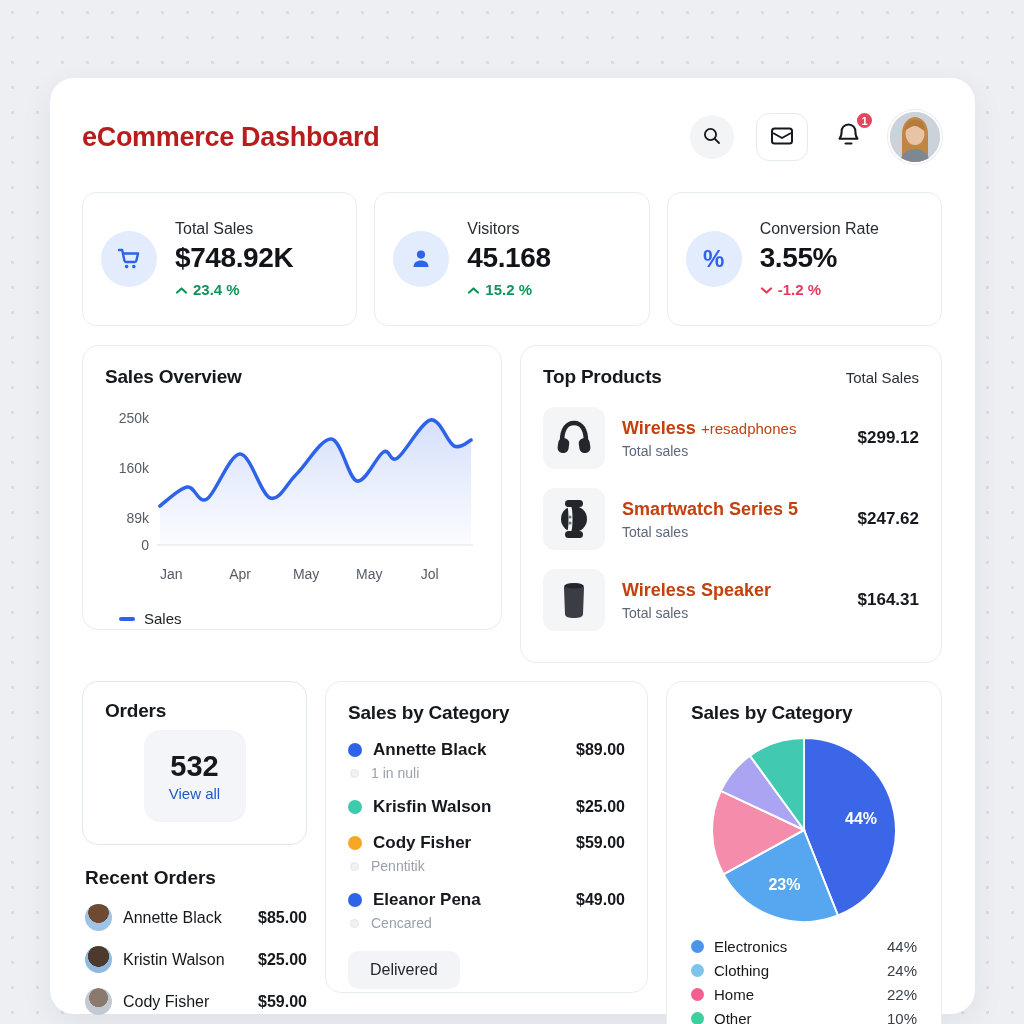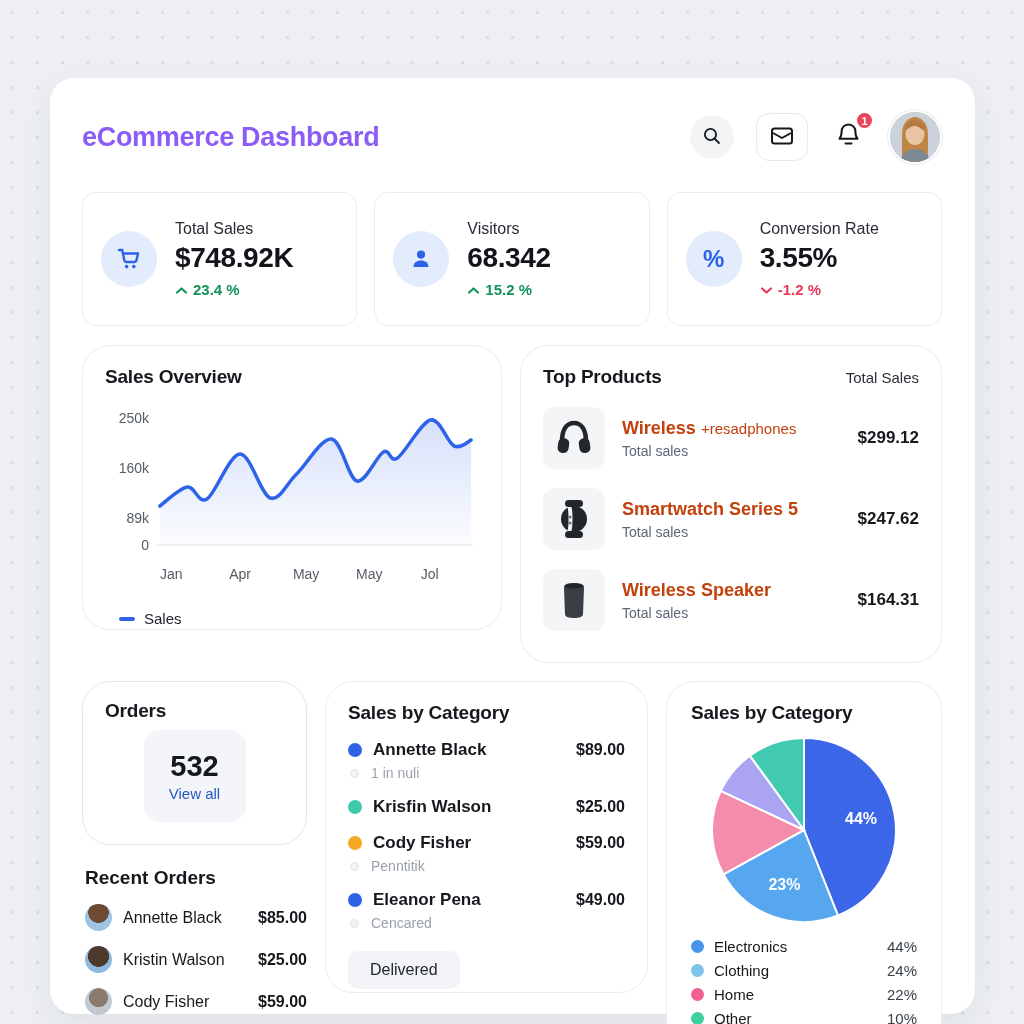--- a/index.html
+++ b/index.html
@@ -13,41 +13,41 @@
     overflow:hidden;
   }
   .app {
     position:absolute; left:50px; top:78px; width:925px; height:936px;
     background:#fff; border-radius:24px;
     box-shadow:0 10px 32px rgba(25,39,68,.07);
     padding:26px 33px 0 32px;
   }
   
   .header { display:flex; align-items:center; justify-content:space-between; height:66px; }
-  .page-title { font-size:27px; font-weight:700; letter-spacing:-.3px; color:#8b5cf6; }
+  .page-title { font-size:27px; font-weight:700; letter-spacing:-.3px; color:#b91c1c; }
   .header-actions { display:flex; align-items:center; gap:22px; }
   .icon-btn-circle {
     width:44px; height:44px; border-radius:50%; background:#f2f4f6; border:none;
     display:flex; align-items:center; justify-content:center; cursor:pointer;
   }
   .icon-btn-square {
     width:52px; height:48px; border-radius:13px; background:#fff; border:1px solid #e5e9f0;
     display:flex; align-items:center; justify-content:center; cursor:pointer;
   }
   .icon-btn-plain { position:relative; background:none; border:none; width:36px; height:40px;
     display:flex; align-items:center; justify-content:center; cursor:pointer; }
   .badge {
     position:absolute; top:-6px; right:-8px; min-width:19px; height:19px; border-radius:10px;
     background:#e8445c; color:#fff; font-size:11px; font-weight:700;
     display:flex; align-items:center; justify-content:center; border:2px solid #fff;
   }
   .avatar { width:54px; height:54px; border-radius:50%; overflow:hidden; border:2px solid #fff;
     box-shadow:0 0 0 1px #e8ecf2; cursor:pointer; background:#cfd5dc; }
   
-  .card { background:#fff; border:1px solid #e8ecf3; border-radius:28px; }
+  .card { background:#fff; border:1px solid #e8ecf3; border-radius:16px; }
   .card-title { font-size:19px; font-weight:700; color:#15181d; letter-spacing:-.2px; }
   
   .stats-row { display:flex; gap:17px; margin-top:22px; }
   .stat-card { flex:1; height:134px; border-radius:14px; display:flex; align-items:center; padding:0 18px; gap:18px; }
   .stat-icon { width:56px; height:56px; border-radius:50%; background:#e3ecfc; flex:0 0 auto;
     display:flex; align-items:center; justify-content:center; }
   .stat-label { font-size:16px; color:#272c34; margin-bottom:4px; }
   .stat-value { font-size:28px; font-weight:700; color:#111419; letter-spacing:-.4px; }
   .stat-change { display:flex; align-items:center; gap:5px; margin-top:7px; font-size:15px; font-weight:700; }
   .stat-change.up { color:#12935a; }
@@ -183,21 +183,21 @@
 
     <div class="card stat-card">
       <div class="stat-icon">
         <svg width="26" height="26" viewBox="0 0 26 26">
             <circle cx="13" cy="8.6" r="4.1" fill="#2e63e9"></circle>
             <path d="M5.5 21 C5.5 16.5 8.8 14.4 13 14.4 C17.2 14.4 20.5 16.5 20.5 21 Z" fill="#2e63e9"></path>
           </svg>
       </div>
       <div>
         <div class="stat-label">Visitors</div>
-        <div class="stat-value">68.342</div>
+        <div class="stat-value">45.168</div>
         <div class="stat-change up">
           <span><svg width="13" height="9" viewBox="0 0 13 9">
                 <path d="M2 6.5 L6.5 2.5 L11 6.5" fill="none" stroke="#12935a" stroke-width="2.2" stroke-linecap="round" stroke-linejoin="round"></path>
               </svg></span>
           <span>15.2 %</span>
         </div>
       </div>
     </div>
 
     <div class="card stat-card">

